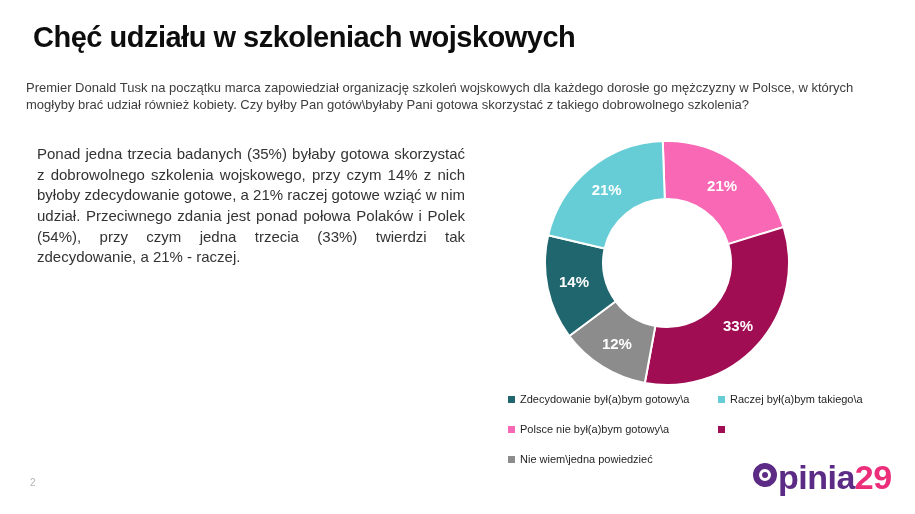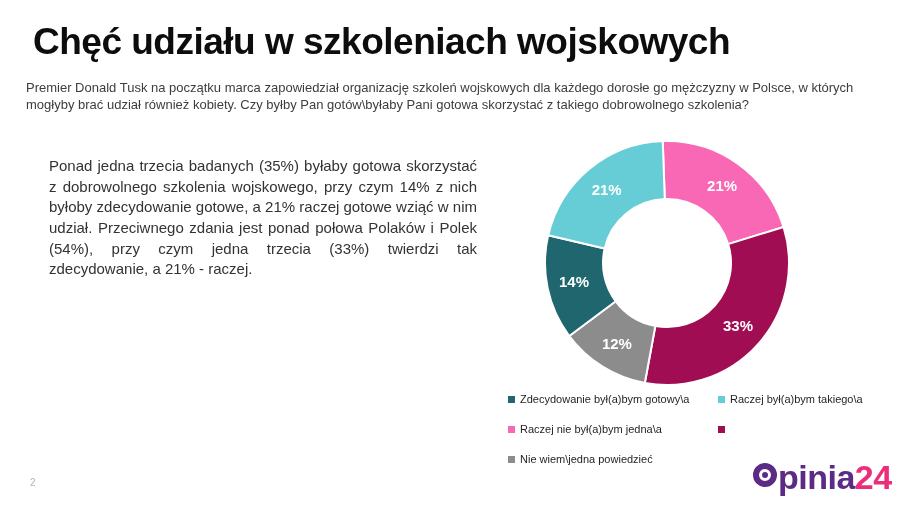--- a/index.html
+++ b/index.html
@@ -11,21 +11,21 @@
     overflow: hidden;
     font-family: "Liberation Sans", sans-serif;
     color: #222;
   }
   .slide-title {
     position: absolute;
     left: 33px;
     top: 22px;
     width: 860px;
     margin: 0;
-    font-size: 37px;
+    font-size: 29px;
     line-height: 1.1;
     font-weight: 800;
     letter-spacing: -0.5px;
     color: #0d0d0d;
     font-family: "Liberation Sans", sans-serif;
   }
   .subtitle {
     position: absolute;
     left: 26px;
     top: 80px;
@@ -33,21 +33,21 @@
     margin: 0;
     font-size: 13px;
     line-height: 1.28;
     color: #3d3d3d;
   }
   .body-text {
     position: absolute;
     left: 33px;
     top: 140px;
     width: 428px;
-    margin: 16px;
+    margin: 4px;
     font-size: 15px;
     line-height: 1.38;
     text-align: justify;
     color: #333333;
   }
   .donut {
     position: absolute;
     left: 527px;
     top: 123px;
     width: 280px;
@@ -151,32 +151,32 @@
     <div class="legend-item">
       <span class="legend-marker" style="background: rgb(31, 102, 110);"></span>
       <span class="legend-label">Zdecydowanie był(a)bym gotowy\a</span>
     </div>
     <div class="legend-item">
       <span class="legend-marker" style="background: rgb(102, 205, 214);"></span>
       <span class="legend-label">Raczej był(a)bym takiego\a</span>
     </div>
     <div class="legend-item">
       <span class="legend-marker" style="background: rgb(248, 104, 180);"></span>
-      <span class="legend-label">Raczej nie był(a)bym jedna\a</span>
+      <span class="legend-label">Polsce nie był(a)bym gotowy\a</span>
     </div>
     <div class="legend-item">
       <span class="legend-marker" style="background: rgb(160, 13, 83);"></span>
     </div>
     <div class="legend-item">
       <span class="legend-marker" style="background: rgb(140, 140, 140);"></span>
       <span class="legend-label">Nie wiem\jedna powiedzieć</span>
     </div>
   </div>
 
   <div class="logo">
     <span class="logo-o"></span>
       <span class="logo-main">pinia</span>
-      <span class="logo-suffix">24</span>
+      <span class="logo-suffix">29</span>
   </div>
 
   <div class="page-number">2</div>
 
 </div>
 
 </body></html>

